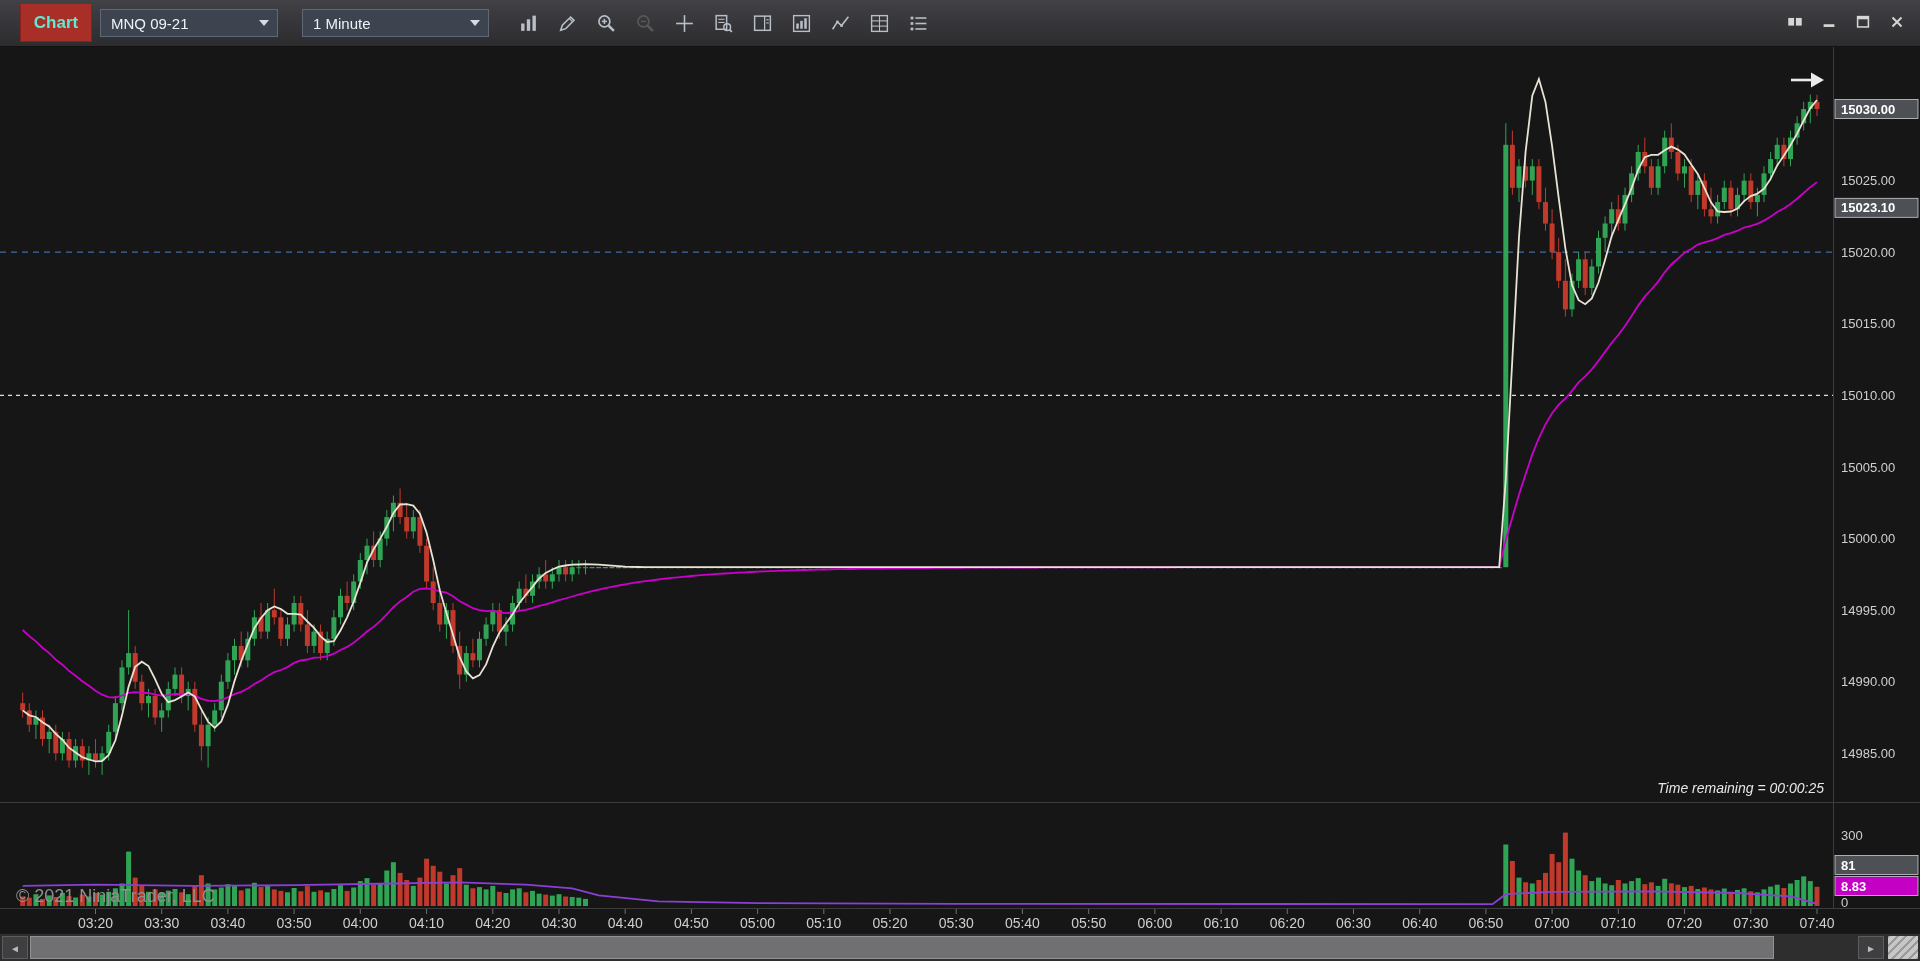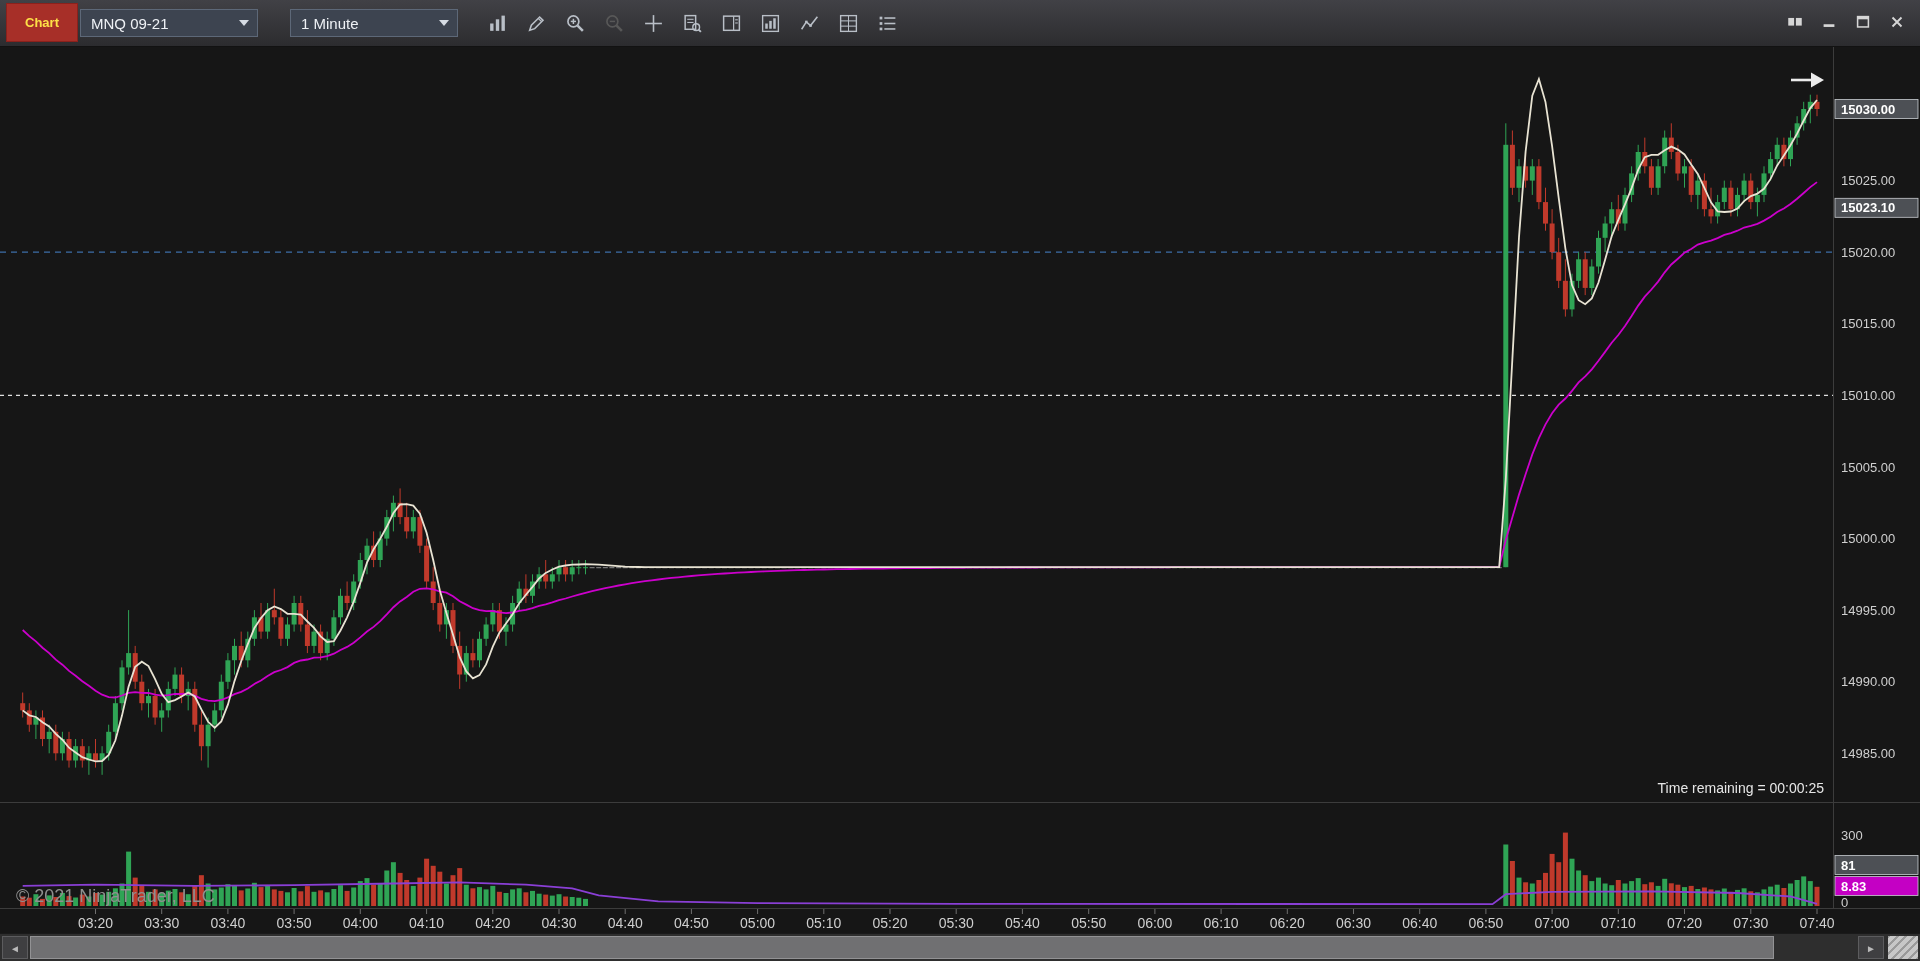--- a/index.html
+++ b/index.html
@@ -2,38 +2,38 @@
 <html><head>
 <meta charset="utf-8">
 <style>
   html,body{margin:0;padding:0;background:#0c0c0c;}
   .app{position:relative;width:1920px;height:961px;background:#141414;overflow:hidden;
        font-family:"Liberation Sans",sans-serif;}
   
   .toolbar{position:absolute;left:0;top:0;width:1920px;height:46px;
            background:linear-gradient(#414146,#2c2c2f);border-bottom:1px solid #121212;
            display:flex;align-items:center;z-index:5;}
-  .chart-tab{position:absolute;left:6px;top:3px;width:72px;height:39px;background:#a72f28;
-             border:1px solid #8a211c;color:#fde047;font-size:13px;font-weight:700;
+  .chart-tab{position:absolute;left:20px;top:3px;width:72px;height:39px;background:#a72f28;
+             border:1px solid #8a211c;color:#5eead4;font-size:17px;font-weight:700;
              display:flex;align-items:center;justify-content:center;box-sizing:border-box;}
   .dropdown{height:28px;background:#3d4450;border:1px solid #5d6878;display:flex;align-items:center;
             justify-content:space-between;padding:0 8px 0 10px;color:#eef1f5;font-size:15px;box-sizing:border-box;}
-  .dd-instrument{width:178px;margin-left:80px;}
-  .dd-interval{width:168px;margin-left:32px;}
+  .dd-instrument{width:178px;margin-left:100px;}
+  .dd-interval{width:187px;margin-left:24px;}
   .dd-arrow{width:0;height:0;border-left:5.5px solid transparent;border-right:5.5px solid transparent;
             border-top:6.5px solid #d6dce4;margin-left:8px;}
   .icons{display:flex;align-items:center;margin-left:24px;gap:9px;}
   .tool-btn{width:30px;height:30px;display:flex;align-items:center;justify-content:center;border-radius:2px;}
   .tool-btn svg{width:21px;height:21px;display:block;}
   .win-btns{position:absolute;right:10px;top:9px;display:flex;gap:7px;}
   .win-btn{width:27px;height:25px;display:flex;align-items:center;justify-content:center;}
   .win-btn svg{width:18px;height:18px;display:block;}
   
   #chart-svg{position:absolute;top:46px;left:0;display:block;}
-  #time-remaining{position:absolute;top:780px;right:96px;font-size:14px;color:#e6e6e6;z-index:3;}
+  #time-remaining{position:absolute;top:780px;right:96px;font-size:14px;color:#e6e6e6;z-index:3;font-style:italic;}
   #copyright{position:absolute;top:886px;left:16px;font-size:18px;color:#8f8f8f;z-index:3;}
   
   .scrollbar{position:absolute;left:0;top:933px;width:1920px;height:28px;background:#2e2e2e;
              border-top:1px solid #1a1a1a;box-sizing:border-box;}
   .sb-btn{position:absolute;top:2px;width:26px;height:23px;background:#3f3f41;border:1px solid #5c5c5e;
           color:#b9b9b9;font-size:10px;line-height:23px;text-align:center;box-sizing:border-box;}
   .sb-left{left:2px;}
   .sb-right{right:36px;}
   .sb-thumb{position:absolute;left:30px;top:2px;width:1744px;height:23px;background:#707072;
             border:1px solid #929294;box-sizing:border-box;}

